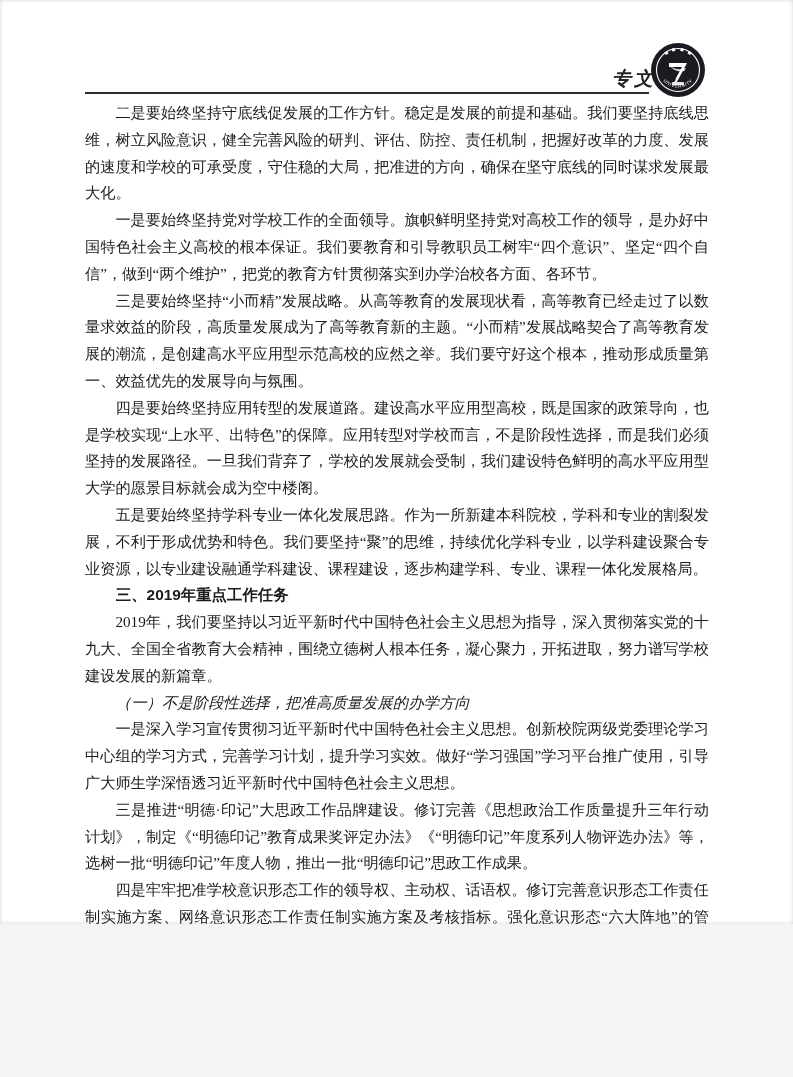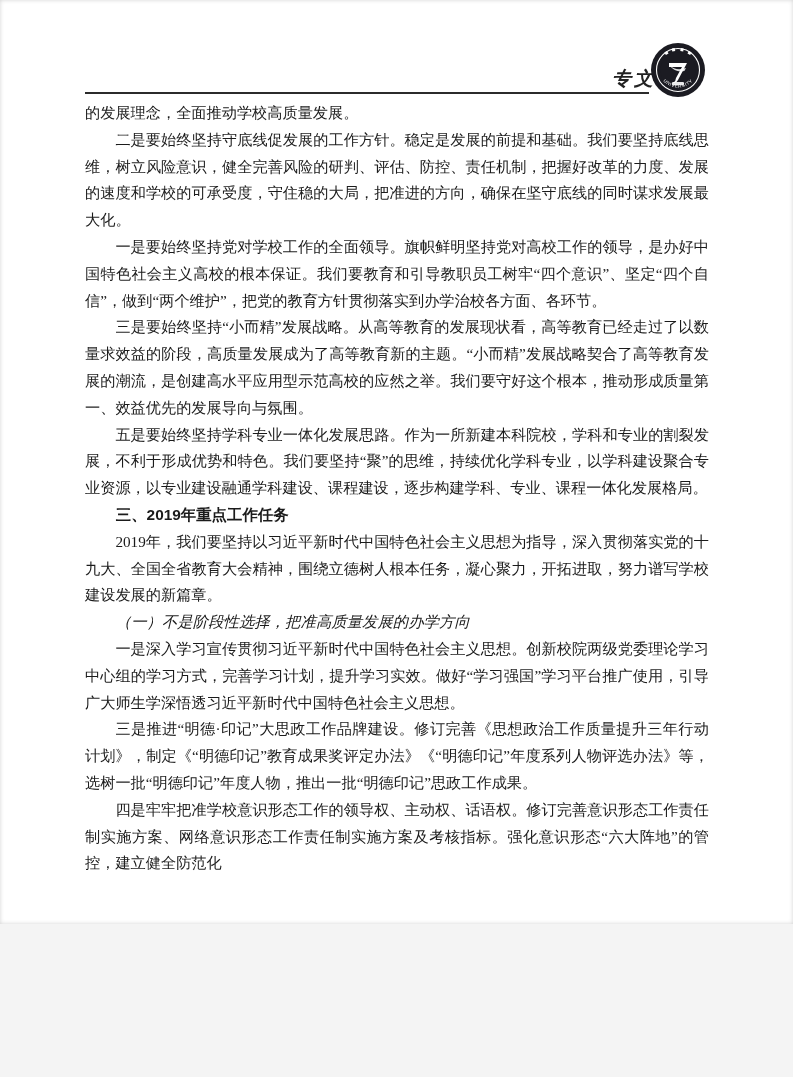--- a/index.html
+++ b/index.html
@@ -89,24 +89,24 @@
       <defs>
         <path id="arcBottom" d="M 8.5 30 A 20 20 0 0 0 47.5 30"></path>
       </defs>
       <text font-size="4.6" fill="#ffffff" letter-spacing="0.6" font-family="Liberation Sans, sans-serif">
         <textPath href="#arcBottom" startOffset="50%" text-anchor="middle">UNIVERSITY</textPath>
       </text>
     </svg>
   </div>
 
   <div class="content">
-    <p class="cont">的发展理念，全面推动学校高质量发展。</p>
     <p>二是要始终坚持守底线促发展的工作方针。稳定是发展的前提和基础。我们要坚持底线思维，树立风险意识，健全完善风险的研判、评估、防控、责任机制，把握好改革的力度、发展的速度和学校的可承受度，守住稳的大局，把准进的方向，确保在坚守底线的同时谋求发展最大化。</p>
     <p>一是要始终坚持党对学校工作的全面领导。旗帜鲜明坚持党对高校工作的领导，是办好中国特色社会主义高校的根本保证。我们要教育和引导教职员工树牢“四个意识”、坚定“四个自信”，做到“两个维护”，把党的教育方针贯彻落实到办学治校各方面、各环节。</p>
     <p>三是要始终坚持“小而精”发展战略。从高等教育的发展现状看，高等教育已经走过了以数量求效益的阶段，高质量发展成为了高等教育新的主题。“小而精”发展战略契合了高等教育发展的潮流，是创建高水平应用型示范高校的应然之举。我们要守好这个根本，推动形成质量第一、效益优先的发展导向与氛围。</p>
+    <p>四是要始终坚持应用转型的发展道路。建设高水平应用型高校，既是国家的政策导向，也是学校实现“上水平、出特色”的保障。应用转型对学校而言，不是阶段性选择，而是我们必须坚持的发展路径。一旦我们背弃了，学校的发展就会受制，我们建设特色鲜明的高水平应用型大学的愿景目标就会成为空中楼阁。</p>
     <p>五是要始终坚持学科专业一体化发展思路。作为一所新建本科院校，学科和专业的割裂发展，不利于形成优势和特色。我们要坚持“聚”的思维，持续优化学科专业，以学科建设聚合专业资源，以专业建设融通学科建设、课程建设，逐步构建学科、专业、课程一体化发展格局。</p>
     <p class="h1">三、2019年重点工作任务</p>
     <p>2019年，我们要坚持以习近平新时代中国特色社会主义思想为指导，深入贯彻落实党的十九大、全国全省教育大会精神，围绕立德树人根本任务，凝心聚力，开拓进取，努力谱写学校建设发展的新篇章。</p>
     <p class="h2">（一）不是阶段性选择，把准高质量发展的办学方向</p>
     <p>一是深入学习宣传贯彻习近平新时代中国特色社会主义思想。创新校院两级党委理论学习中心组的学习方式，完善学习计划，提升学习实效。做好“学习强国”学习平台推广使用，引导广大师生学深悟透习近平新时代中国特色社会主义思想。</p>
     <p>三是推进“明德·印记”大思政工作品牌建设。修订完善《思想政治工作质量提升三年行动计划》，制定《“明德印记”教育成果奖评定办法》《“明德印记”年度系列人物评选办法》等，选树一批“明德印记”年度人物，推出一批“明德印记”思政工作成果。</p>
     <p>四是牢牢把准学校意识形态工作的领导权、主动权、话语权。修订完善意识形态工作责任制实施方案、网络意识形态工作责任制实施方案及考核指标。强化意识形态“六大阵地”的管控，建立健全防范化</p>
   </div>
 
   <div class="footer">

